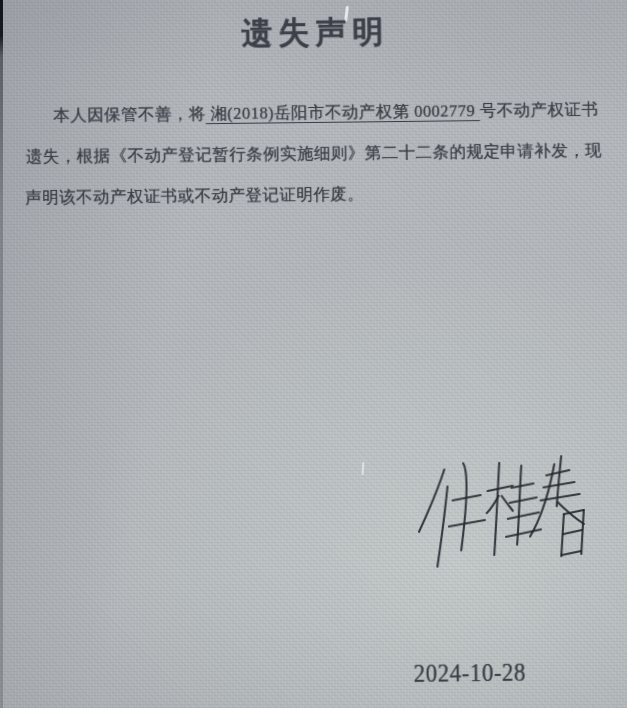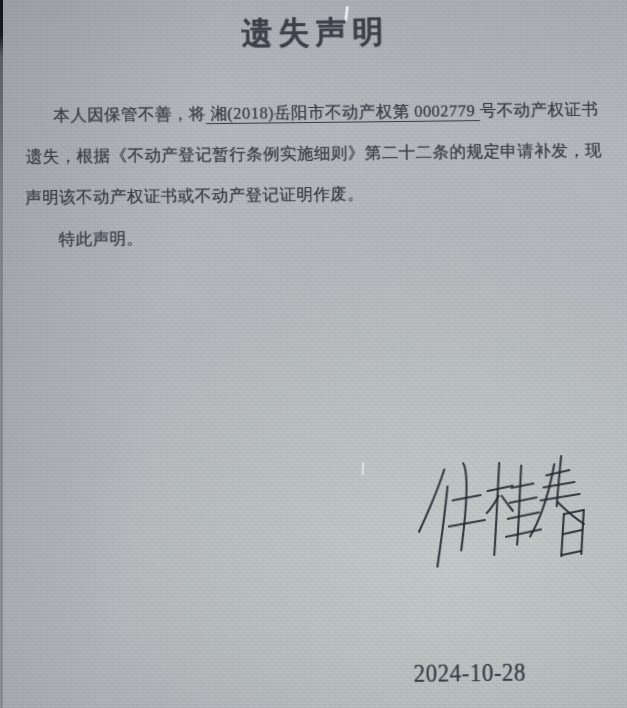--- a/index.html
+++ b/index.html
@@ -91,21 +91,20 @@
   <div class="content">
 
     <h1 class="title">遗失声明</h1>
 
     <p class="line line1"><span>本人因保管不善，将</span><span class="u"> 湘(2018)岳阳市不动产权第 0002779 </span><span>号不动产权证书</span></p>
 
     <p class="line line2">遗失，根据《不动产登记暂行条例实施细则》第二十二条的规定申请补发，现</p>
 
     <p class="line line3">声明该不动产权证书或不动产登记证明作废。</p>
 
-    <p class="line line4">特此声明。</p>
 
 
     <svg class="sig" viewBox="0 0 180 122" role="img" aria-label="任桂春">
 
       <path d="M 33,24 C 26,45 16,67 7,86"></path>
       <path d="M 36,41 C 33,68 29,96 25,121"></path>
       <path d="M 52,18 C 57,27 55,62 49,105"></path>
       <path d="M 41,55 L 69,50"></path>
       <path d="M 37,81 L 73,75"></path>
 

